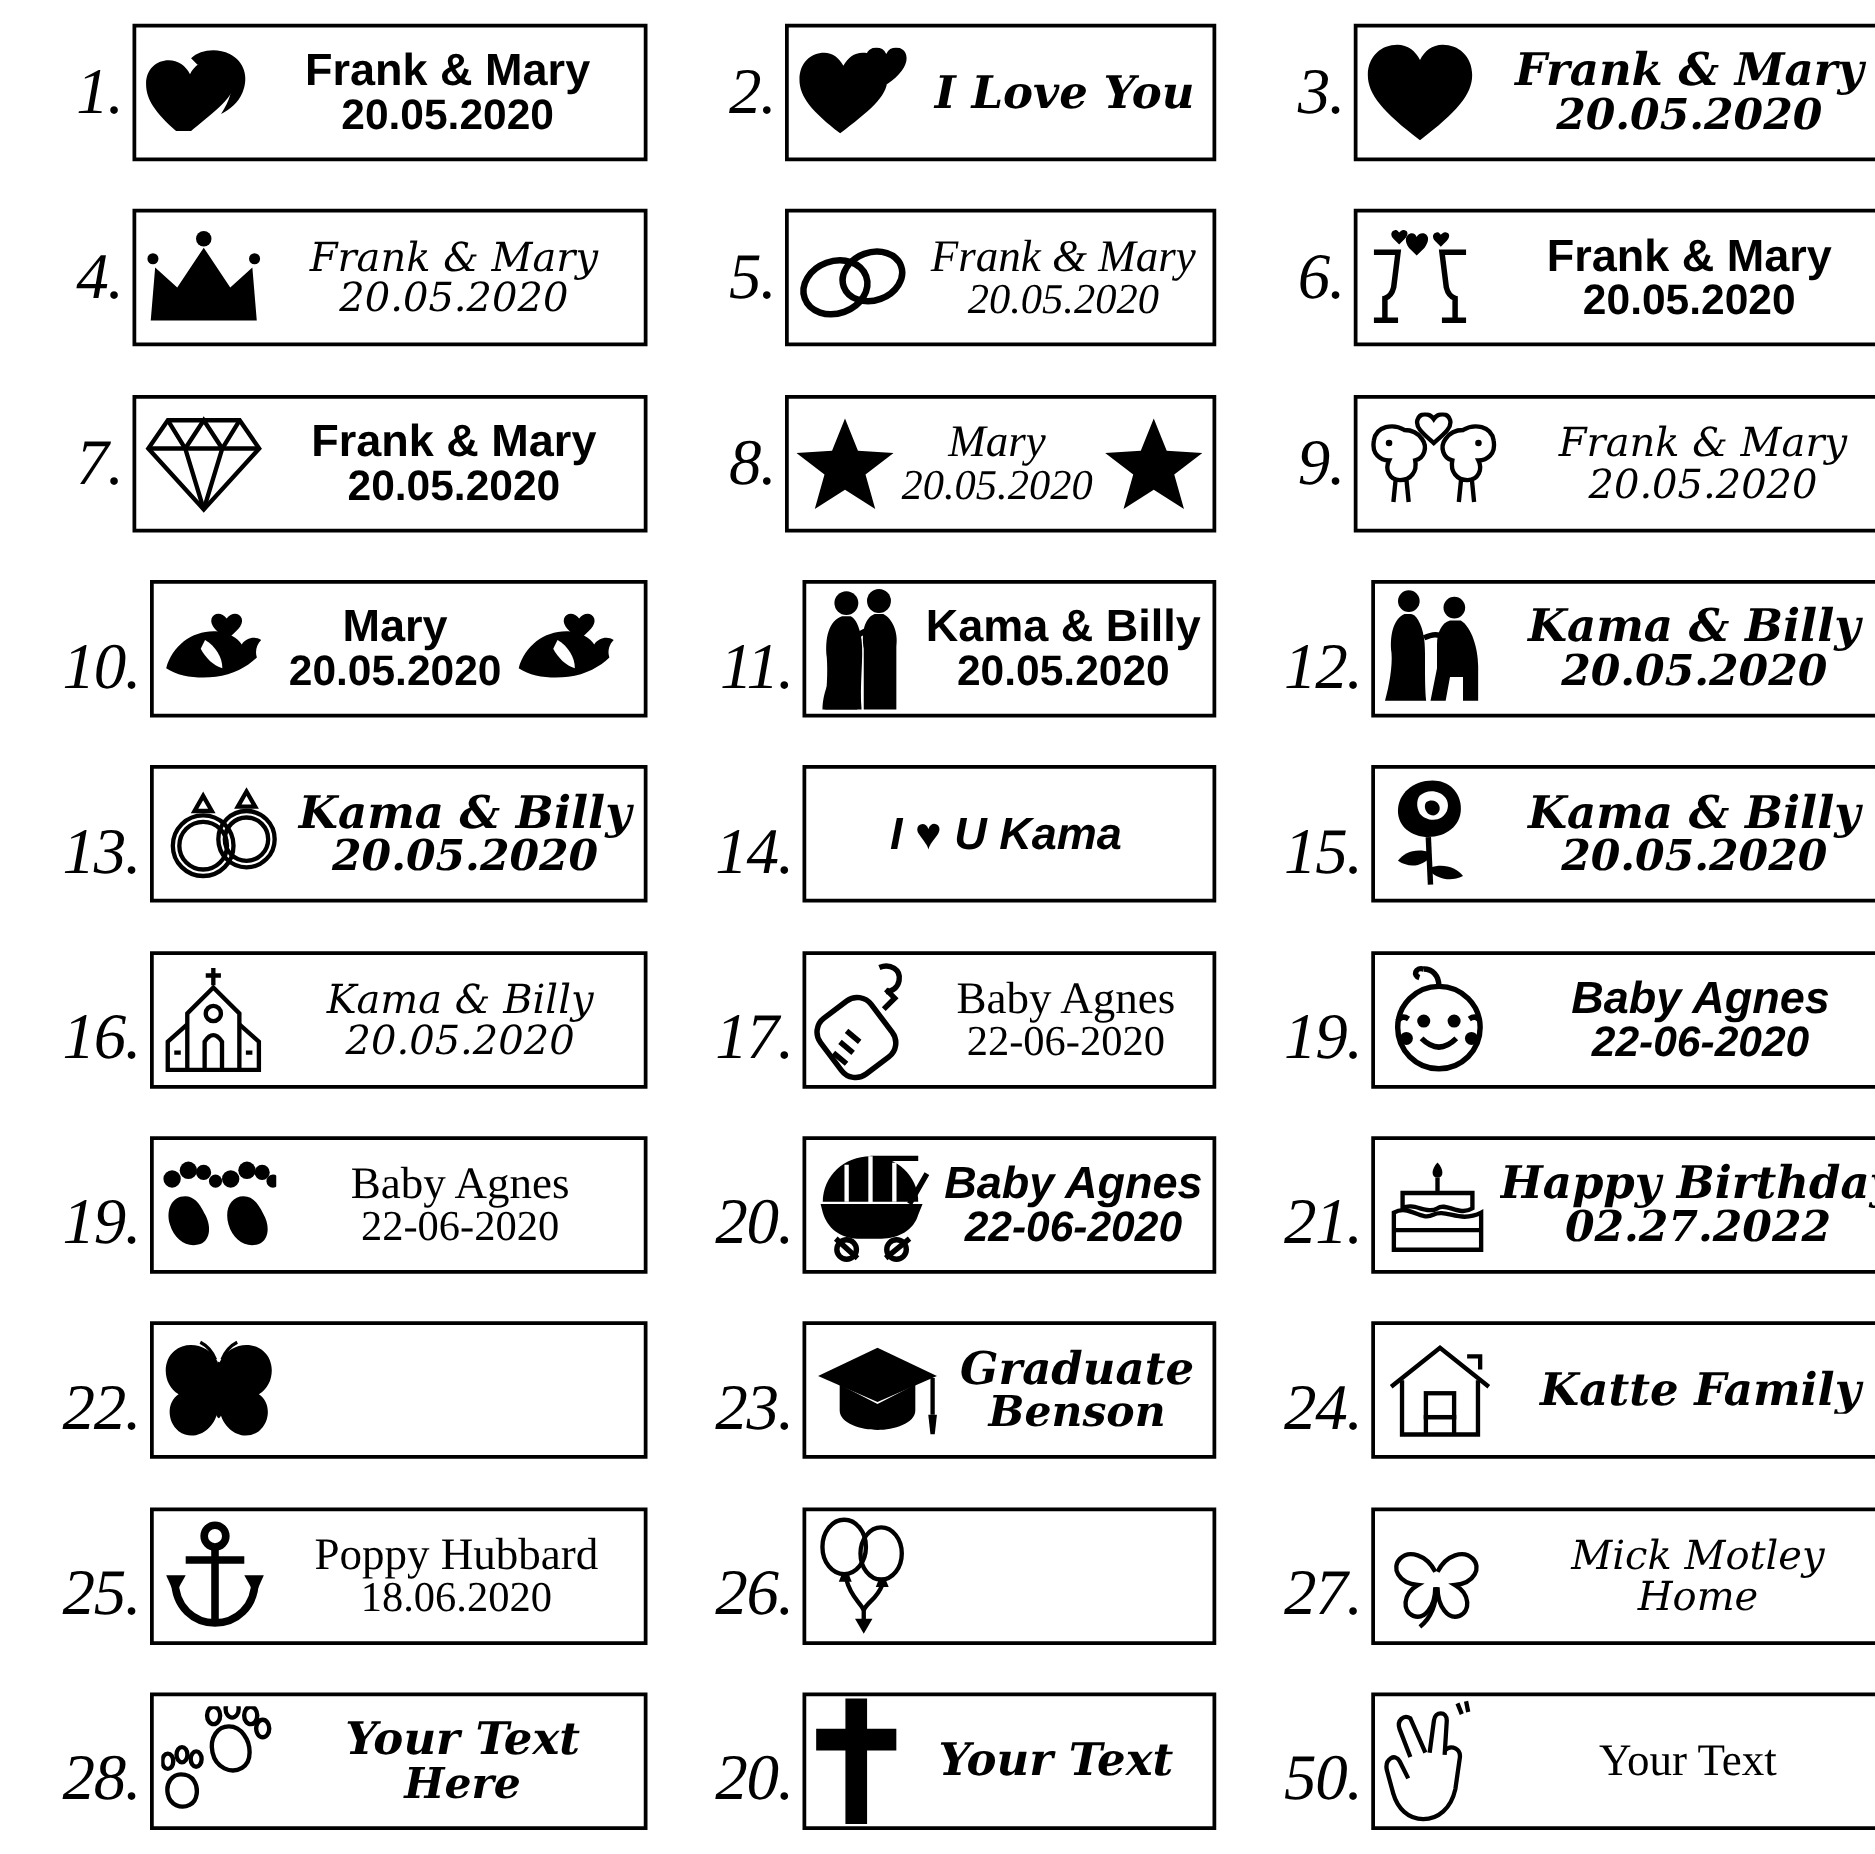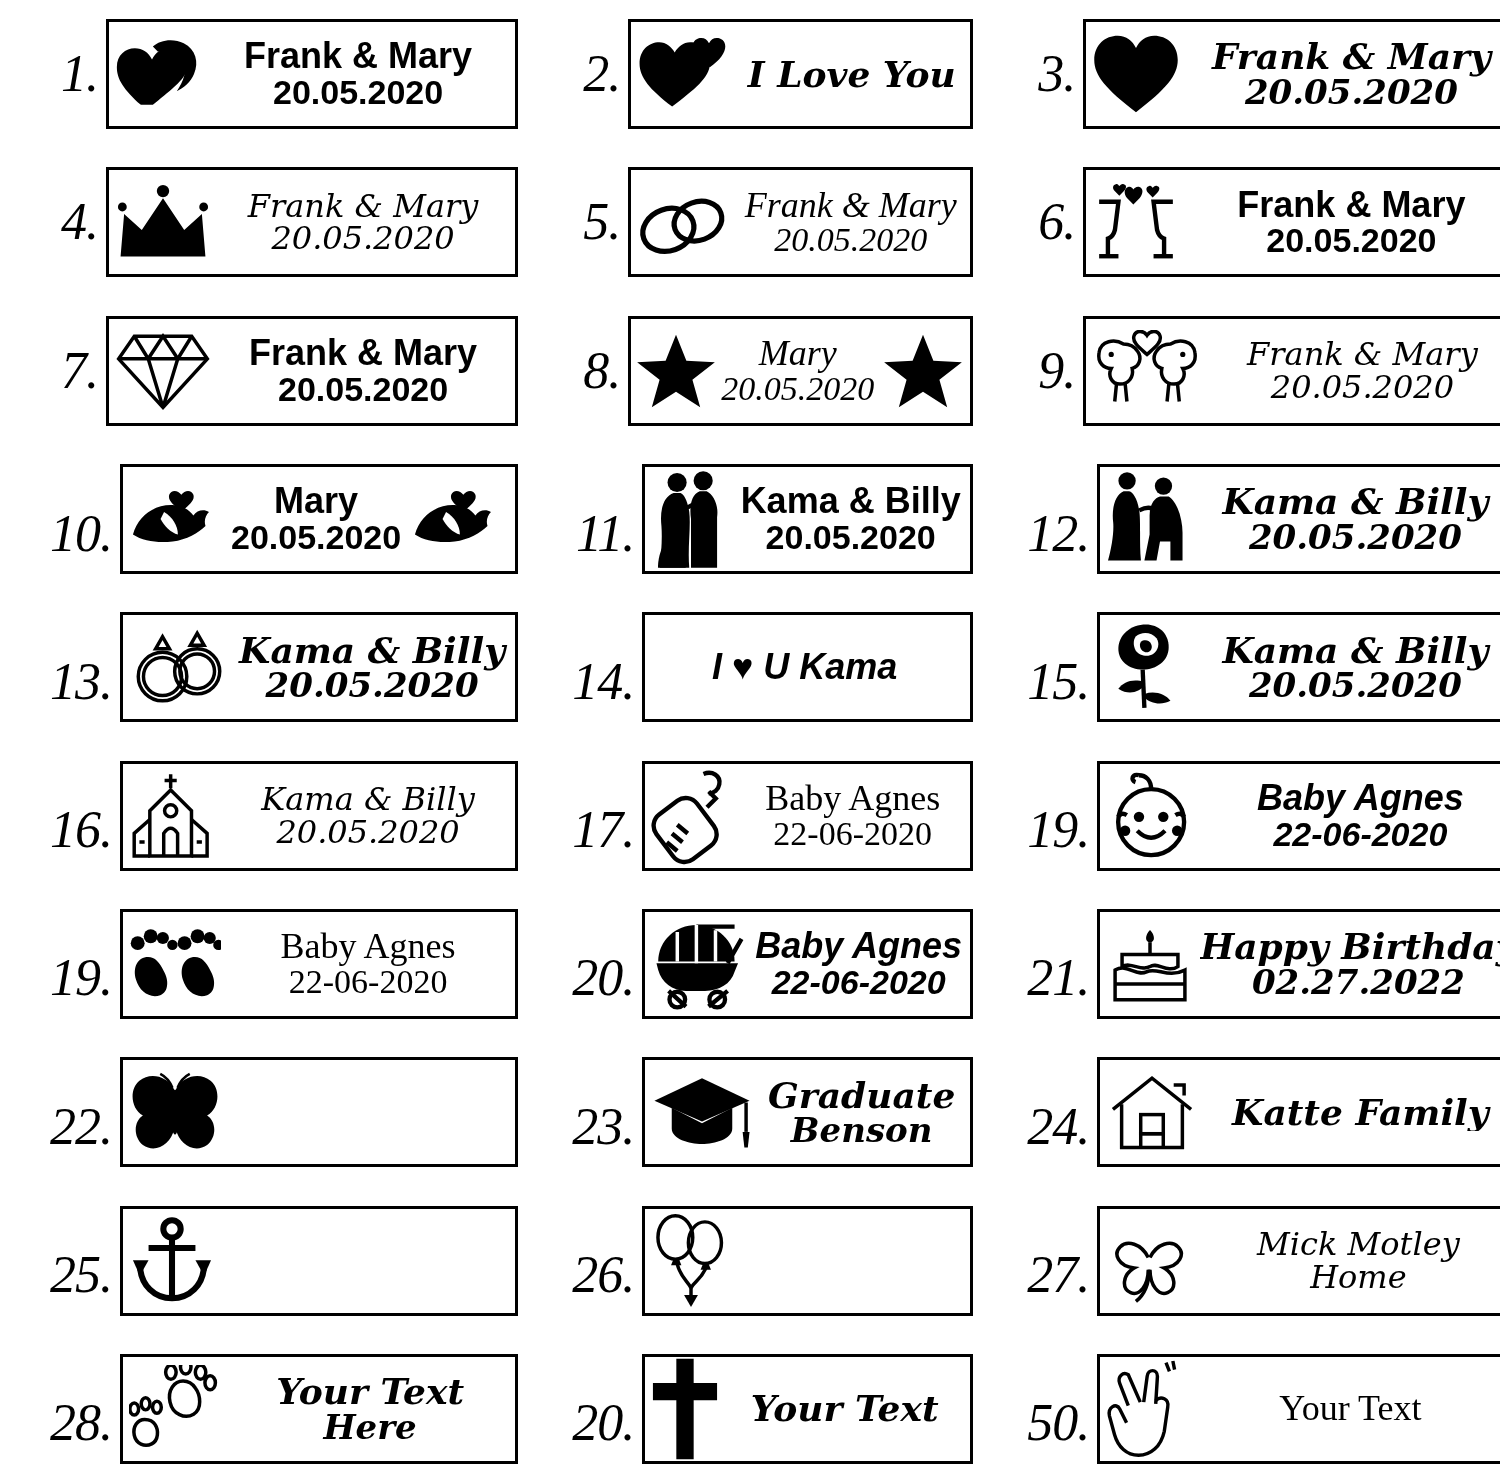--- a/index.html
+++ b/index.html
@@ -544,20 +544,24 @@
             <g fill="none" stroke="#000" stroke-width="7">
               <circle cx="49" cy="16" r="10"></circle>
               <path d="M49 26 L49 94"></path>
               <path d="M22 38 L76 38"></path>
               <path d="M12 56 C12 82 30 96 49 96 C68 96 86 82 86 56"></path>
             </g>
             <path d="M4 52 L22 52 L12 70 Z" fill="#000"></path>
             <path d="M94 52 L76 52 L86 70 Z" fill="#000"></path>
           </svg>
         </div>
+        <div class="txt f-serif">
+          <div class="l1 s36">Poppy Hubbard</div>
+          <div class="l2 s34">18.06.2020</div>
+        </div>
       </div>
     </div>
     <div class="cell">
       <div class="num wide">26.</div>
       <div class="plate">
         <div class="icon">
           <svg width="80" height="96" viewBox="0 0 92 110">
             <g fill="none" stroke="#000" stroke-width="4">
               <ellipse cx="28" cy="28" rx="20" ry="25"></ellipse>
               <ellipse cx="62" cy="34" rx="19" ry="24"></ellipse>

